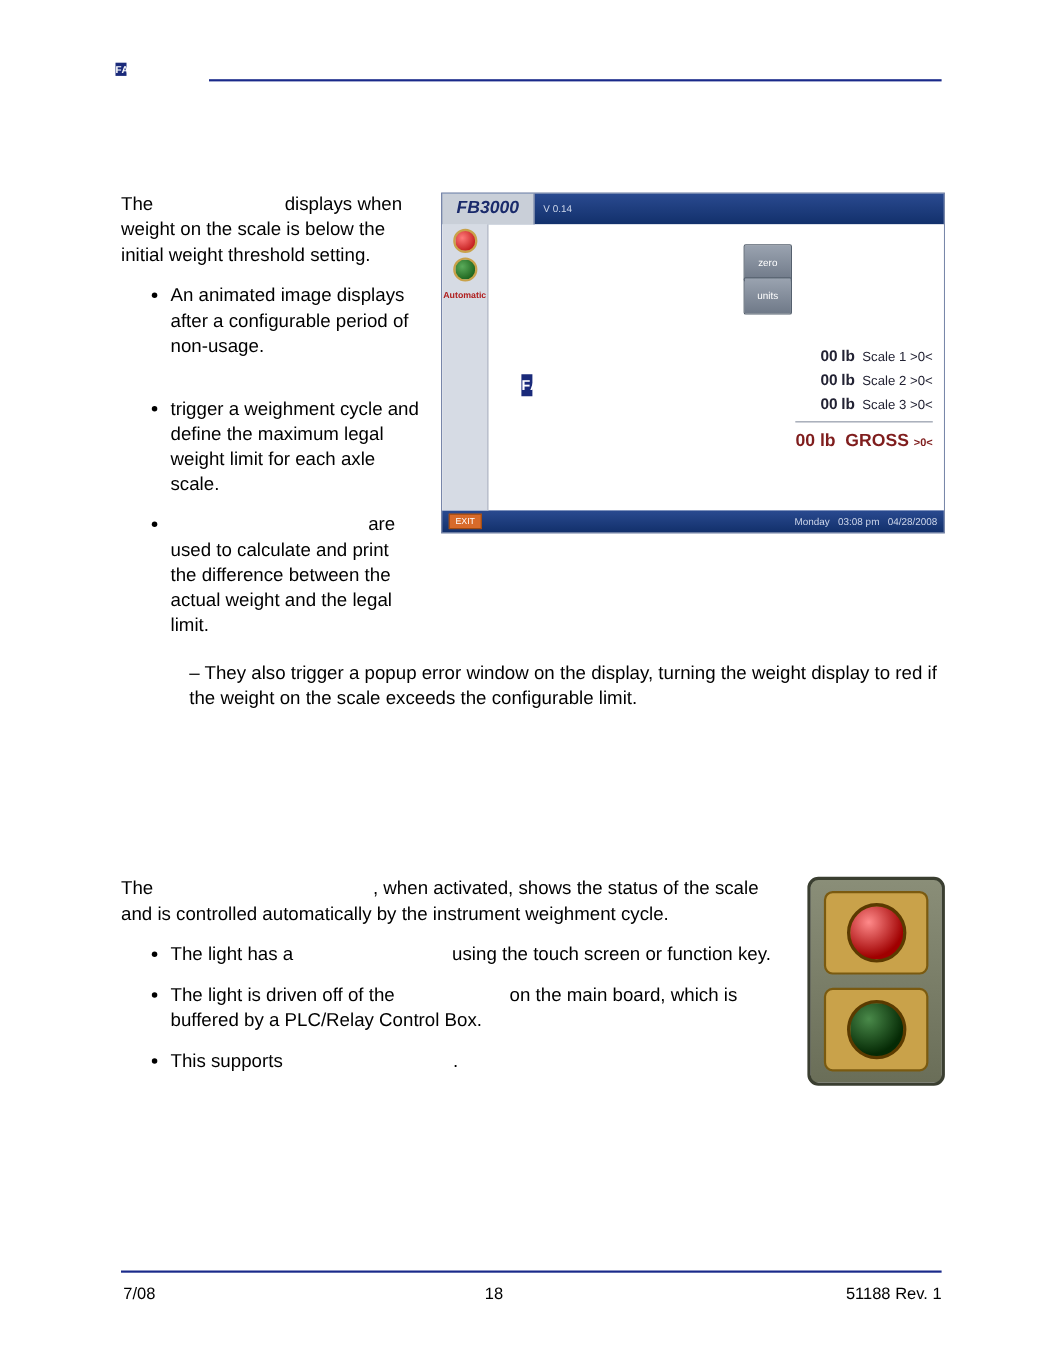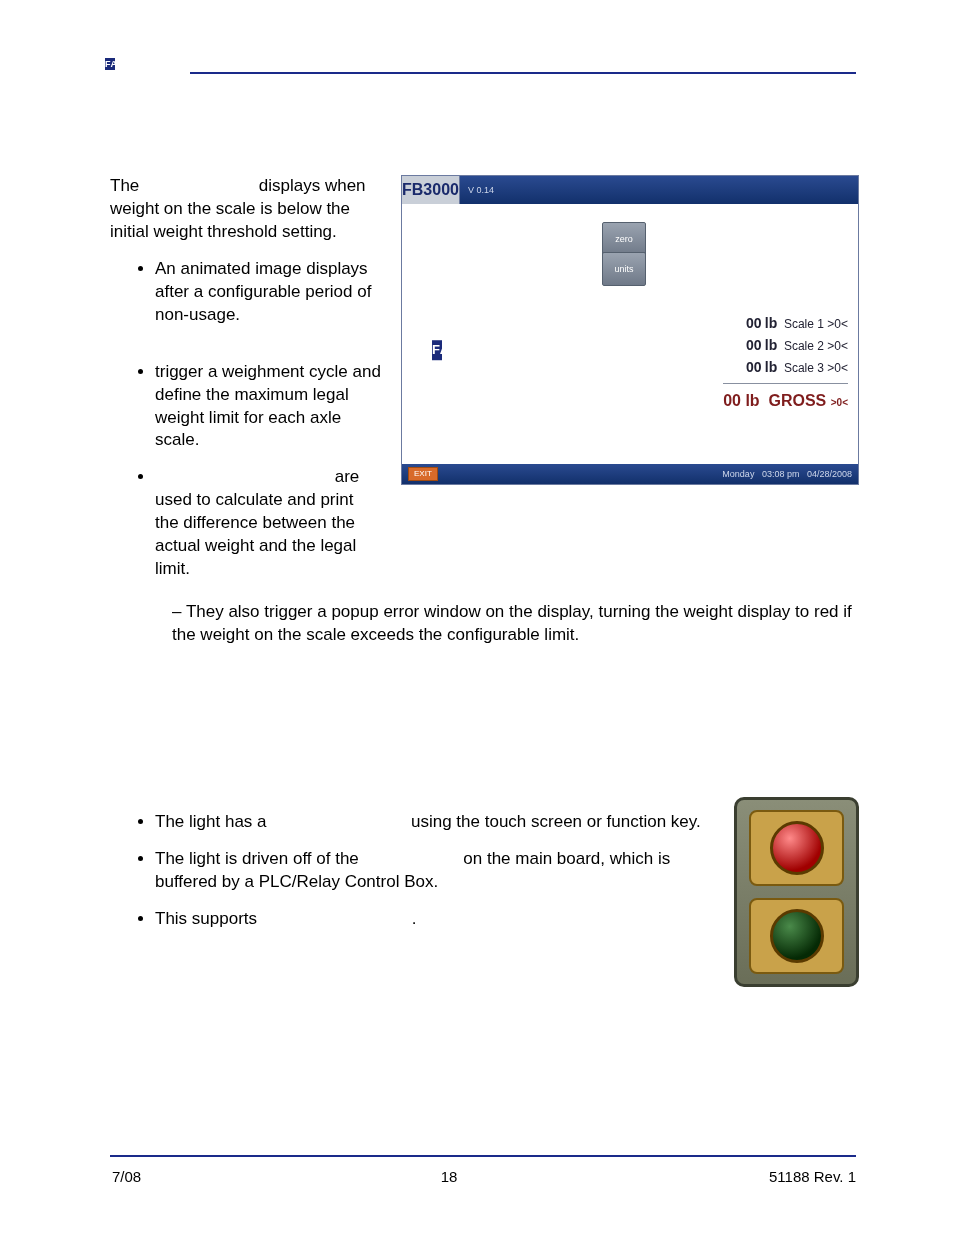--- a/index.html
+++ b/index.html
@@ -14,30 +14,30 @@
   ul.bullets { list-style: disc; padding-left: 45px; margin-top: 14px; }
   ul.bullets > li { margin-bottom: 14px; }
   ul.dash { list-style: none; padding-left: 62px; margin-top: 4px; }
   ul.dash > li::before { content: "– "; }
   .section2 { margin-top: 150px; display: flex; gap: 30px; }
   .section2 .txt { flex: 1; }
   .section2 .light-img { flex: 0 0 125px; }
   
   .fb { width: 458px; border: 1px solid #6b7aa0; }
   .fb-titlebar { background: linear-gradient(#2a4a90, #12306b); color: #fff; display: flex; align-items: center; height: 28px; font-size: 12px; }
-  .fb-titlebar .brand { font-weight: bold; font-size: 16px; padding: 0 0; background: #c9cfd8; color: #1a2a6b; height: 100%; display: flex; align-items: center; border-right: 1px solid #6b7aa0; }
+  .fb-titlebar .brand { font-style: italic; font-weight: bold; font-size: 16px; padding: 0 13px; background: #c9cfd8; color: #1a2a6b; height: 100%; display: flex; align-items: center; border-right: 1px solid #6b7aa0; }
   .fb-titlebar .title { flex: 1; text-align: center; font-weight: bold; }
   .fb-titlebar .ver { padding: 0 8px; font-size: 9px; color: #cdd6ea; }
   .fb-body { display: flex; background: #fff; height: 260px; }
   .fb-side { width: 42px; background: #d6dbe4; border-right: 1px solid #b0b6c4; display: flex; flex-direction: column; align-items: center; padding-top: 4px; gap: 4px; }
   .fb-side .lamp { width: 22px; height: 22px; border-radius: 50%; border: 2px solid #c9a24a; background: radial-gradient(circle at 35% 35%, #ff7a7a, #b00000); }
   .fb-side .lamp.green { background: radial-gradient(circle at 35% 35%, #5aab5a, #0a4d0a); }
   .fb-side .auto { font-size: 8px; color: #b02020; margin-top: 4px; font-weight: bold; }
   .fb-main { flex: 1; position: relative; }
-  .fb-btn { position: absolute; width: 44px; height: 34px; background: linear-gradient(#9aa3b0,#6f7988); color: #fff; font-size: 9px; display: flex; align-items: center; justify-content: center; border: 1px solid #55606e; border-radius: 2px; }
+  .fb-btn { position: absolute; width: 44px; height: 34px; background: linear-gradient(#9aa3b0,#6f7988); color: #fff; font-size: 9px; display: flex; align-items: center; justify-content: center; border: 1px solid #55606e; border-radius: 2px; margin-left: 32px; }
   .fb-readouts { position: absolute; right: 10px; top: 110px; text-align: right; font-family: Arial; }
   .fb-readouts .line { font-size: 12px; color: #223; margin-bottom: 3px; }
   .fb-readouts .line b { font-size: 14px; }
   .fb-readouts .gross { font-size: 16px; font-weight: bold; color: #7f1d1d; margin-top: 6px; border-top: 1px solid #8890a0; padding-top: 6px; }
   .fb-logo { position: absolute; left: 30px; top: 130px; }
   .fb-status { background: linear-gradient(#2a4a90, #12306b); color: #cdd6ea; height: 20px; display: flex; align-items: center; font-size: 9px; padding: 0 6px; }
   .fb-status .exit { background: #d86a2a; color: #fff; padding: 1px 5px; font-size: 8px; border: 1px solid #a04a10; }
   .fb-status .sp { flex: 1; }
   
   .tlight { width: 125px; height: 190px; background: linear-gradient(#8a8e78,#6a6e58); border: 3px solid #3a3e30; border-radius: 10px; padding: 10px; display: flex; flex-direction: column; gap: 12px; align-items: center; justify-content: center; }
@@ -92,20 +92,25 @@
         </ul>
       </div>
 
       <div class="screenshot">
         <div class="fb">
           <div class="fb-titlebar">
             <span class="brand">FB3000</span>
             <span class="ver">V 0.14</span>
           </div>
           <div class="fb-body">
+            <div class="fb-side">
+              <div class="lamp"></div>
+              <div class="lamp green"></div>
+              <div class="auto">Automatic</div>
+            </div>
             <div class="fb-main">
               <div class="fb-btn" style="left:200px; top:18px">zero</div>
               <div class="fb-btn" style="left:200px; top:48px">units</div>
               <div class="fb-logo">
                 <span class="fb-mark lg"><span class="globe"><span class="band">FAIRBANKS</span></span></span>
               </div>
               <div class="fb-readouts">
                 <div class="line"><b>00</b> <b>lb</b>&nbsp; <span>Scale 1</span> <span>&gt;0&lt;</span></div>
                 <div class="line"><b>00</b> <b>lb</b>&nbsp; <span>Scale 2</span> <span>&gt;0&lt;</span></div>
                 <div class="line"><b>00</b> <b>lb</b>&nbsp; <span>Scale 3</span> <span>&gt;0&lt;</span></div>
@@ -123,20 +128,24 @@
         </div>
       </div>
     </div>
 
     <ul class="dash" style="margin-top:6px">
       <li><span>They also trigger a popup error window on the display, turning the weight display to red if the weight on the scale exceeds the configurable limit.</span></li>
     </ul>
 
     <div class="section2">
       <div class="txt">
+        <p>
+          <span>The</span>
+          <span class="gap" style="width:195px"></span><span>, when activated, shows the status of the scale and is controlled automatically by the instrument weighment cycle.</span>
+        </p>
         <ul class="bullets">
           <li>
             <span>The light has a</span>
             <span class="gap" style="width:135px"></span>
             <span>using the touch screen or function key.</span>
           </li>
           <li>
             <span>The light is driven off of the</span>
             <span class="gap" style="width:95px"></span>
             <span>on the main board, which is buffered by a PLC/Relay Control Box.</span>

